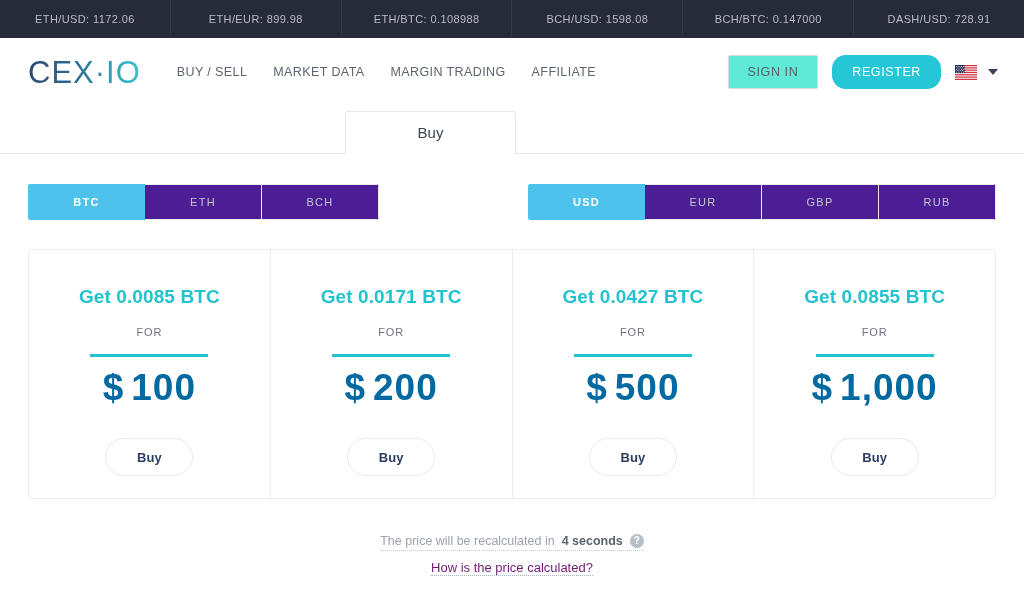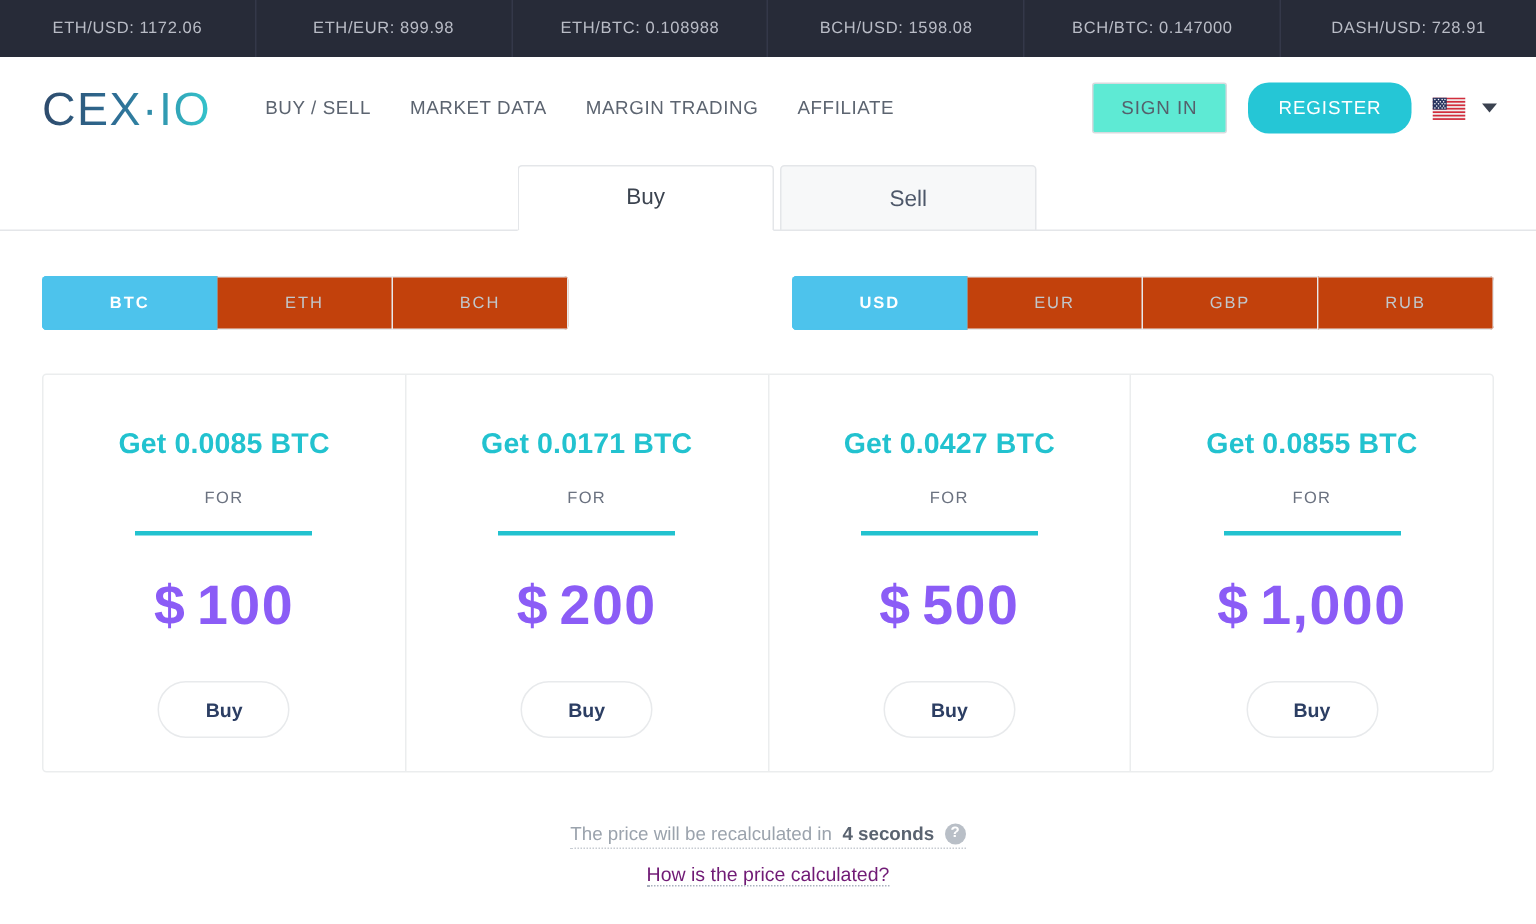--- a/index.html
+++ b/index.html
@@ -169,21 +169,21 @@
   }
   .seg-btn {
     height: 36px;
     display: flex;
     align-items: center;
     justify-content: center;
     font-size: 11px;
     letter-spacing: 1.3px;
     border: 1px solid #e7e9eb;
     border-left: none;
-    background: #c2410c;
+    background: #4c1d95;
     color: #c2c7cc;
     cursor: pointer;
     font-family: inherit;
   }
   .seg-btn:first-child { border-left: 1px solid #e7e9eb; }
   .seg-btn.active {
     background: #4dc3ec;
     color: #ffffff;
     border-color: #4dc3ec;
     font-weight: bold;
@@ -218,24 +218,24 @@
     color: #6b7280;
     letter-spacing: 0.9px;
   }
   .card-rule {
     width: 118px;
     height: 3px;
     background: #22c2cf;
     margin: 16px auto 0;
   }
   .card-price {
-    margin-top: 26px;
+    margin-top: 10px;
     font-size: 37px;
     font-weight: bold;
-    color: #8b5cf6;
+    color: #0369a1;
     letter-spacing: 1px;
     white-space: nowrap;
   }
   .card-price .cur { margin-right: 7px; }
   .card-buy {
     margin-top: 29px;
     width: 88px;
     height: 38px;
     border: 1px solid #e8eaec;
     background: #fff;
@@ -346,21 +346,20 @@
       </svg>
       <span class="caret"></span>
     </div>
   </div>
 </div>
 
 <div class="tabs-wrap">
   <div class="tabs-rule"></div>
   <div class="tabs">
     <div class="tab active">Buy</div>
-    <div class="tab inactive">Sell</div>
   </div>
 </div>
 
 <div class="content">
 
   <div class="selectors">
     <div class="seg seg-crypto">
       <button class="seg-btn active">BTC</button>
       <button class="seg-btn">ETH</button>
       <button class="seg-btn">BCH</button>

